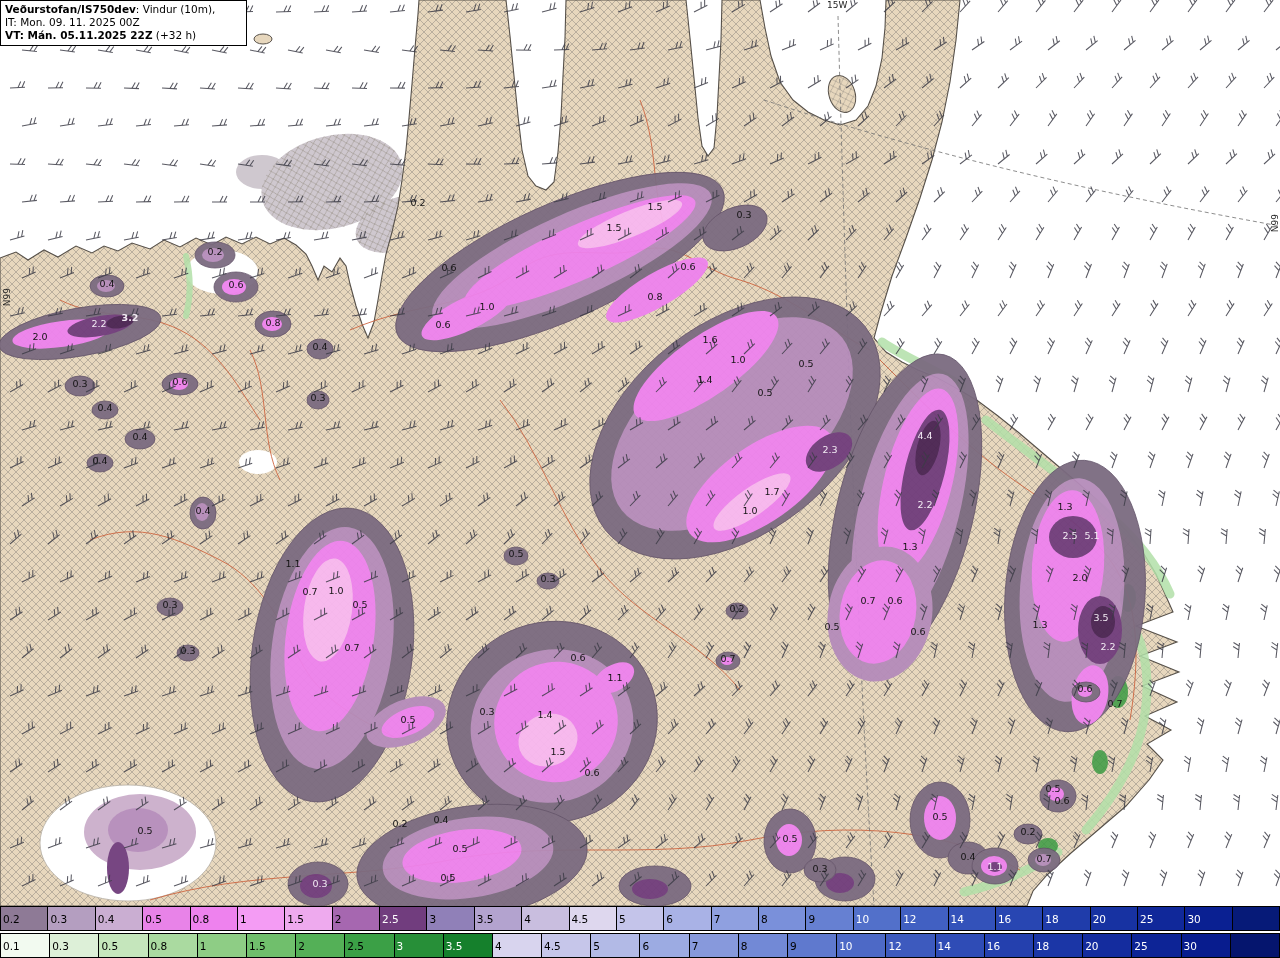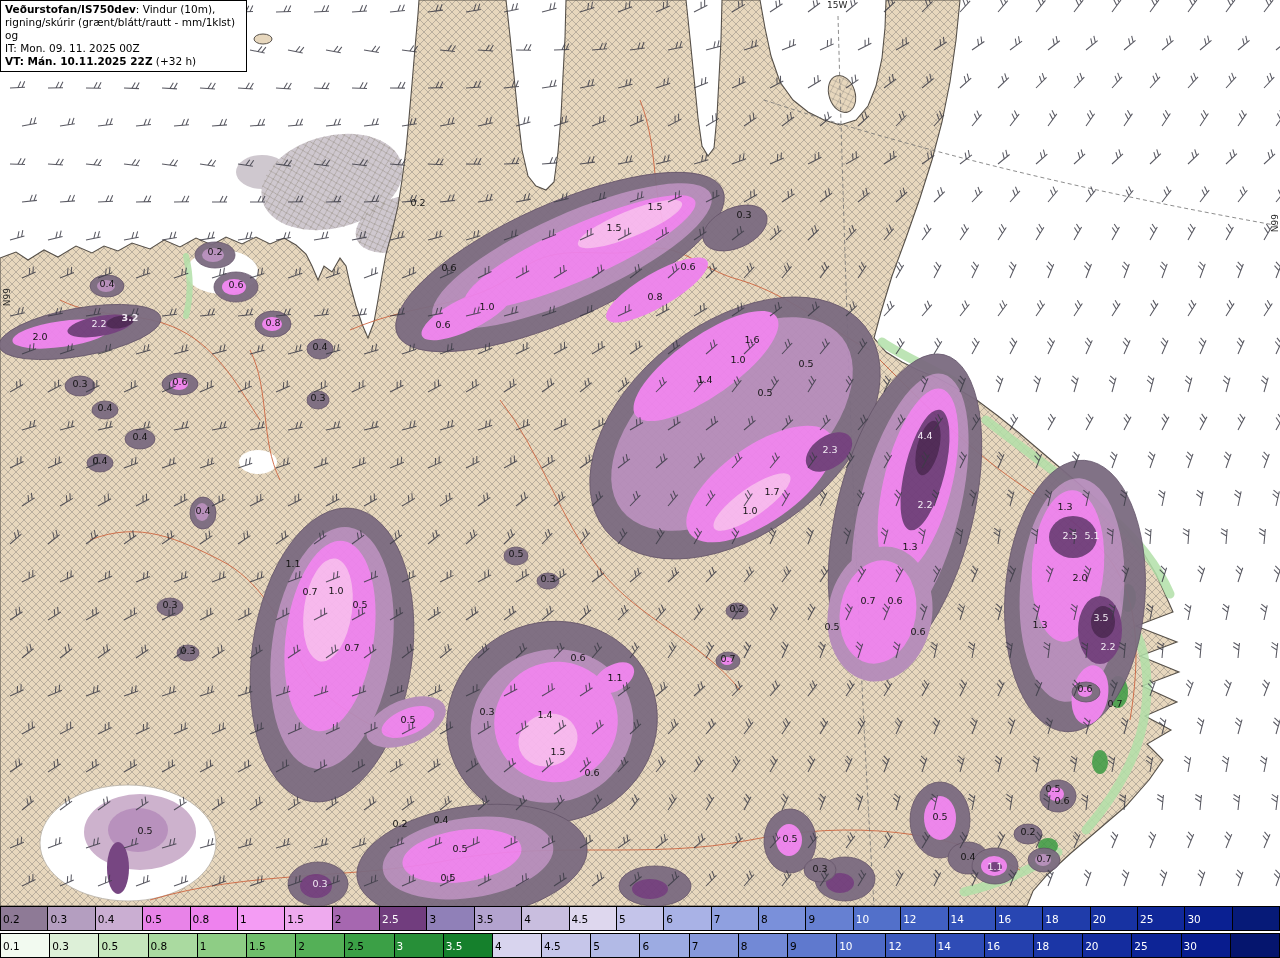--- a/index.html
+++ b/index.html
@@ -1049,21 +1049,21 @@
         <span class="clabel" style="left: 688px; top: 267px;">0.6</span>
         <span class="clabel" style="left: 107px; top: 284px;">0.4</span>
         <span class="clabel" style="left: 236px; top: 285px;">0.6</span>
         <span class="clabel" style="left: 655px; top: 297px;">0.8</span>
         <span class="clabel" style="left: 487px; top: 307px;">1.0</span>
         <span class="clabel light" style="left: 99px; top: 324px;">2.2</span>
         <span class="clabel light" style="left: 130px; top: 318px; font-weight: bold;">3.2</span>
         <span class="clabel" style="left: 273px; top: 323px;">0.8</span>
         <span class="clabel" style="left: 443px; top: 325px;">0.6</span>
         <span class="clabel" style="left: 40px; top: 337px;">2.0</span>
-        <span class="clabel" style="left: 710px; top: 340px; margin-left: 42px;">1.6</span>
+        <span class="clabel" style="left: 710px; top: 340px;">1.6</span>
         <span class="clabel" style="left: 320px; top: 347px;">0.4</span>
         <span class="clabel" style="left: 738px; top: 360px;">1.0</span>
         <span class="clabel" style="left: 806px; top: 364px;">0.5</span>
         <span class="clabel" style="left: 705px; top: 380px;">1.4</span>
         <span class="clabel" style="left: 80px; top: 384px;">0.3</span>
         <span class="clabel" style="left: 180px; top: 382px;">0.6</span>
         <span class="clabel" style="left: 765px; top: 393px;">0.5</span>
         <span class="clabel" style="left: 318px; top: 398px;">0.3</span>
         <span class="clabel" style="left: 105px; top: 408px;">0.4</span>
         <span class="clabel light" style="left: 925px; top: 436px;">4.4</span>
@@ -1118,23 +1118,22 @@
         <span class="clabel" style="left: 968px; top: 857px;">0.4</span>
         <span class="clabel" style="left: 1044px; top: 859px;">0.7</span>
         <span class="clabel light" style="left: 995px; top: 867px;">1.1</span>
         <span class="clabel" style="left: 820px; top: 869px;">0.3</span>
         <span class="clabel" style="left: 448px; top: 878px;">0.5</span>
         <span class="clabel light" style="left: 320px; top: 884px;">0.3</span>
       </div>
 
     <div class="title-box">
       <div><b>Veðurstofan/IS750dev</b><span>: Vindur (10m),</span></div>
-      <div>rigning/skúrir (grænt/blátt/rautt - mm/1klst) og</div>
       <div>IT: Mon. 09. 11. 2025 00Z</div>
-      <div><b>VT: Mán. 10.11.2025 22Z</b><span> (+32 h)</span></div>
+      <div><b>VT: Mán. 05.11.2025 22Z</b><span> (+32 h)</span></div>
     </div>
 
     <div class="meridian-label">15W</div>
     <div class="lat-label lat-left">66N</div>
     <div class="lat-label lat-right">66N</div>
   </div>
 
   <div class="bars">
     <div id="rain-bar" class="cbar">
         <div class="cbcell" style="background: rgb(142, 122, 150); color: rgb(0, 0, 0);">0.2</div>

